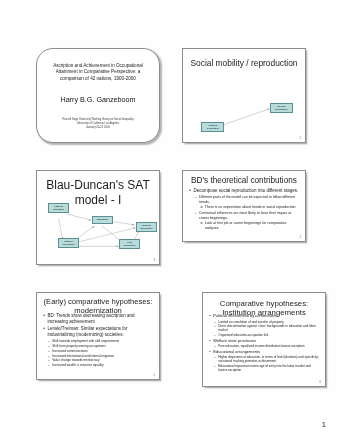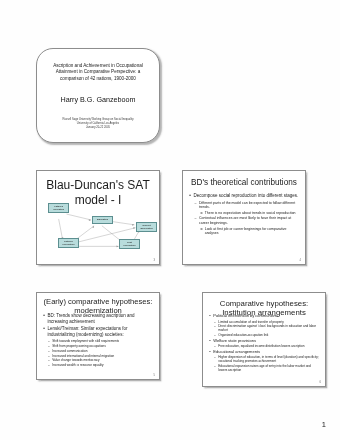--- a/index.html
+++ b/index.html
@@ -84,21 +84,21 @@
     display: flex;
     align-items: center;
     justify-content: center;
     padding: 0.5px;
   }
   .dsvg { position: absolute; left: 0; top: 0; width: 100%; height: 100%; }
   
   #slide3 { left: 36px;  top: 170px; width: 124px; height: 95px; }
   #slide3 .s-title { top: 8%; font-size: 12px; }
   
-  #slide4 { left: 182px; top: 170px; width: 124px; height: 95px; }
+  #slide4 { left: 182px; top: 170px; width: 124px; height: 72px; }
   #slide4 .s-title { top: 7%; font-size: 8.2px; }
   
   #slide5 { left: 36px;  top: 292px; width: 124px; height: 88px; }
   #slide5 .s-title { top: 6%; font-size: 7.6px; }
   
   #slide6 { left: 182px; top: 292px; width: 124px; height: 95px; margin-left: 20px; }
   #slide6 .s-title { top: 6%; font-size: 7.8px; }
 
   
   .body {
@@ -196,20 +196,38 @@
     <div class="slide" id="slide1">
       <div class="t1">Ascription and Achievement in Occupational Attainment in Comparative Perspective: a comparison of 42 nations, 1900-2000</div>
       <div class="authors">
         <div>Harry B.G. Ganzeboom</div>
       </div>
       <div class="affil" style="white-space:pre-line;"><span>Russell Sage University Working Group on Social Inequality
 University of California Los Angeles
 January 20-22 2005</span></div>
     </div>
 
+    <div class="slide" id="slide2">
+      <div class="s-title">Social mobility / reproduction</div>
+      <div class="diagram">
+        <svg class="dsvg" viewBox="0 0 124 95" preserveAspectRatio="none">
+          <line x1="38" y1="78.5" x2="88" y2="61" stroke="#9a9a9a" stroke-width="0.45"></line>
+          <polygon points="88,61 85.4,61.0 86.4,62.6" fill="#9a9a9a"></polygon>
+        </svg>
+        <div class="dbox" style="left:15%; top:78%; width:19%; height:11%; white-space:pre-line;">
+          <span>Father's
+occupation</span>
+        </div>
+        <div class="dbox" style="left:71%; top:58%; width:19%; height:11%; white-space:pre-line;">
+          <span>Current
+Occupation</span>
+        </div>
+      </div>
+      <div class="s-pagenum">2</div>
+    </div>
 
     <div class="slide" id="slide3">
       <div class="s-title">Blau-Duncan's SAT model - I</div>
       <div class="diagram">
         <svg class="dsvg" viewBox="0 0 124 95" preserveAspectRatio="none">
           <g stroke="#9a9a9a" stroke-width="0.42" fill="none">
 
             <line x1="30" y1="44" x2="55" y2="50"></line>
 
             <line x1="22" y1="49" x2="26" y2="70"></line>

